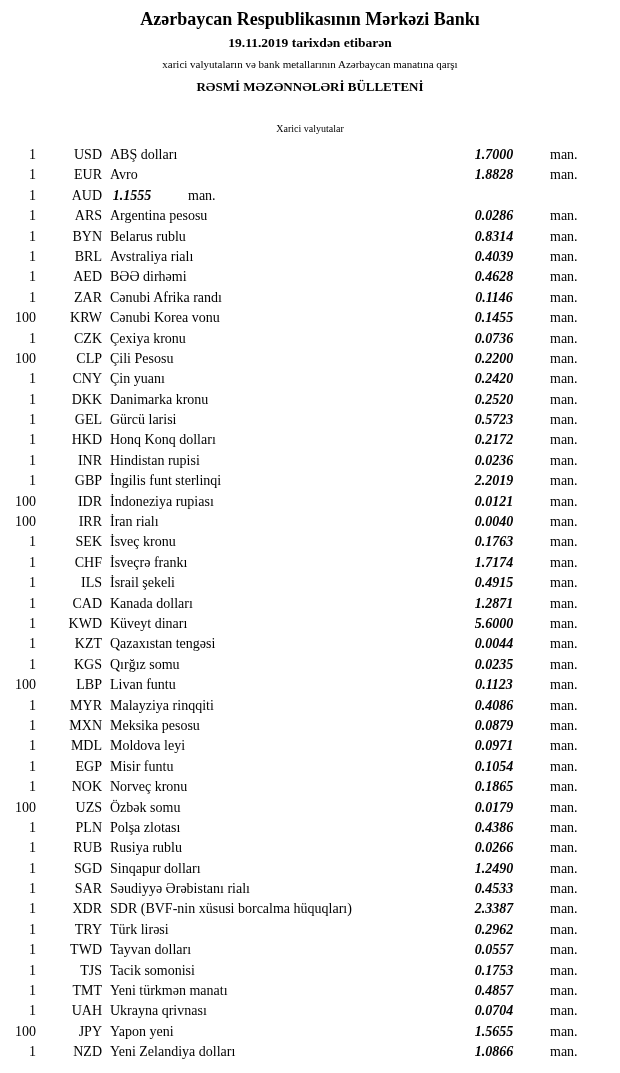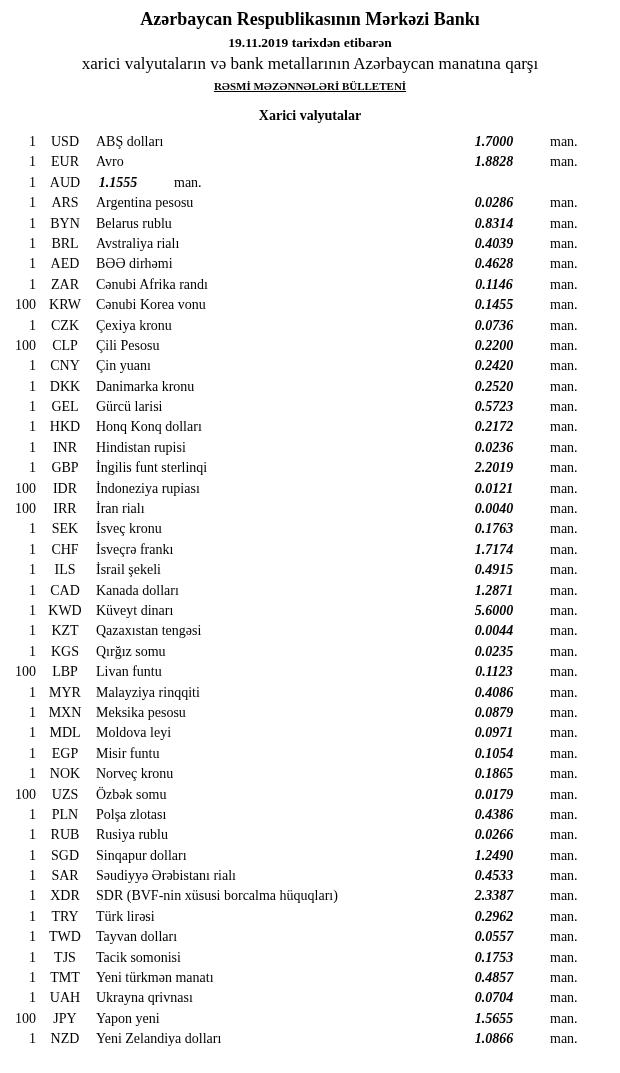--- a/index.html
+++ b/index.html
@@ -25,35 +25,34 @@
     line-height: 22px;
   }
   .date {
     margin-top: 4px;
     font-size: 13.5px;
     font-weight: bold;
     line-height: 18px;
   }
   .subtitle {
     margin-top: 3px;
-    font-size: 17px;
+    font-size: 11px;
     line-height: 18px;
   }
   .bulletin {
     margin-top: 4px;
-    font-size: 11px;
+    font-size: 13px;
     font-weight: bold;
     line-height: 19px;
-    text-decoration: underline;
   }
   .section-title {
-    margin-top: 11px;
+    margin-top: 24px;
     text-align: center;
-    font-size: 14px;
-    font-weight: bold;
+    font-size: 10px;
+    font-weight: normal;
     line-height: 18px;
   }
   .table {
     margin-top: 7px;
     padding-left: 6px;
     padding-right: 30px;
   }
   .row {
     display: flex;
     align-items: baseline;
@@ -62,22 +61,22 @@
     line-height: 20.4px;
     white-space: nowrap;
   }
   .qty {
     width: 30px;
     text-align: right;
     flex: 0 0 auto;
   }
   .code {
     width: 46px;
-    margin-left: 6px;
-    text-align: center;
+    margin-left: 20px;
+    text-align: right;
     flex: 0 0 auto;
   }
   .name {
     margin-left: 8px;
     flex: 1 1 auto;
     overflow: hidden;
   }
   .rate {
     width: 60px;
     text-align: center;

